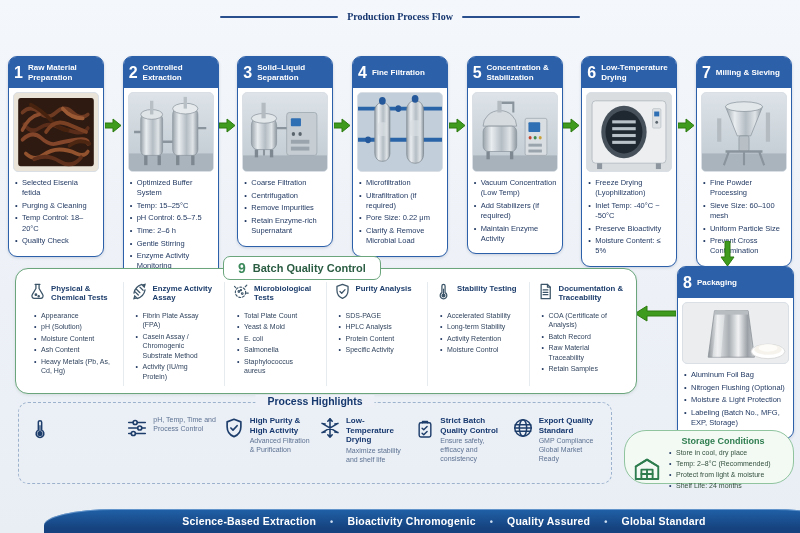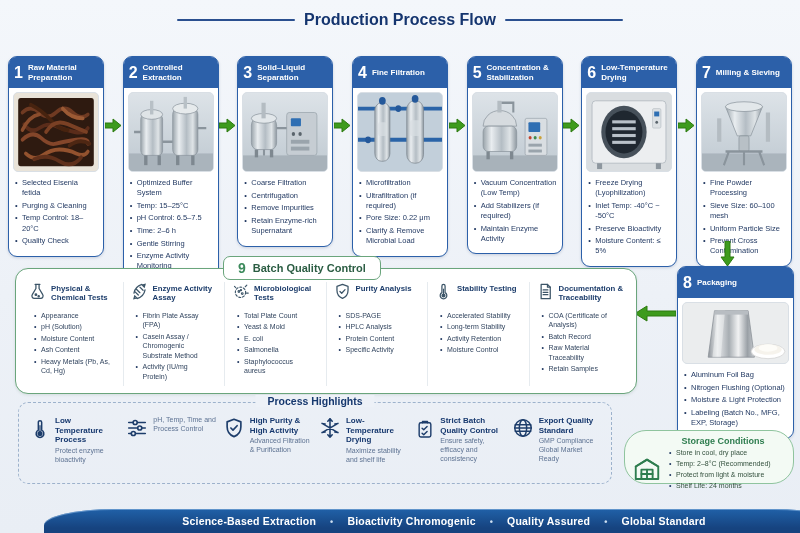--- a/index.html
+++ b/index.html
@@ -5,21 +5,21 @@
   * { margin:0; padding:0; box-sizing:border-box; }
   body { font-family:"Liberation Sans", sans-serif; background:#dfe5ec; }
   .page { position:relative; width:800px; height:533px; overflow:hidden;
           background:linear-gradient(180deg,#f4f7fb 0%,#edf1f7 55%,#e9eef5 100%); }
 
   
   .hdr { position:absolute; top:7px; left:0; width:100%; text-align:center; }
   .hdr h1 { font-size:21px; font-weight:bold; color:#15356f; letter-spacing:.4px; }
   .sub-row { margin-top:4px; display:flex; align-items:center; justify-content:center; gap:9px; }
   .sub-line { width:118px; height:2px; background:#2a4f8f; border-radius:1px; }
-  .sub-text { font-size:16px; font-weight:bold; color:#15356f; }
+  .sub-text { font-size:10px; font-weight:bold; color:#15356f;font-family:Liberation Serif, serif; }
 
   
   .steps-row { position:absolute; top:56px; left:8px; width:784px;
                display:flex; justify-content:space-between; align-items:flex-start; }
   .step-card { width:96px; background:#fff; border:1.5px solid #2c60a9; border-radius:9px;
                box-shadow:0 1px 3px rgba(25,55,105,.18); display:flex; flex-direction:column; }
   .step-header { background:#2c60a9; color:#fff; border-radius:7px 7px 0 0; min-height:31px;
                  display:flex; align-items:center; gap:5px; padding:2px 5px; }
   .step-num { font-size:16px; font-weight:bold; line-height:1; }
   .step-title { font-size:8px; font-weight:bold; line-height:1.2; }
@@ -534,24 +534,20 @@
     <div class="hl-items">
 
       <div class="hl-item">
         <span class="hl-icon">
           <svg width="20" height="24" viewBox="0 0 24 24" fill="none" stroke="currentColor" stroke-width="1.8" stroke-linecap="round">
               <path d="M10 4a2 2 0 1 1 4 0v9.4a4.6 4.6 0 1 1-4 0z"></path>
               <circle cx="12" cy="17.4" r="2.2" fill="currentColor"></circle>
               <path d="M12 8v7" stroke-width="1.4"></path>
             </svg>
         </span>
-        <div>
-          <div class="hl-name">Low Temperature Process</div>
-          <div class="hl-desc">Protect enzyme bioactivity</div>
-        </div>
       </div>
 
       <div class="hl-item">
         <span class="hl-icon">
           <svg width="22" height="22" viewBox="0 0 24 24" fill="none" stroke="currentColor" stroke-width="1.8" stroke-linecap="round">
               <path d="M3 6h18M3 12h18M3 18h18"></path>
               <circle cx="10" cy="6" r="2.2" fill="#edf1f7"></circle>
               <circle cx="15" cy="12" r="2.2" fill="#edf1f7"></circle>
               <circle cx="8" cy="18" r="2.2" fill="#edf1f7"></circle>
             </svg>

